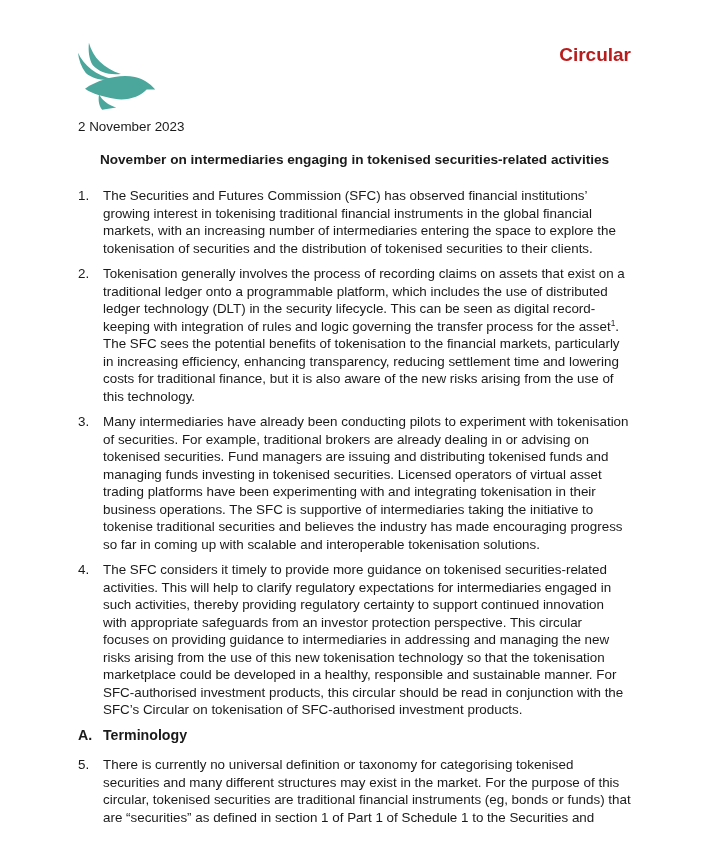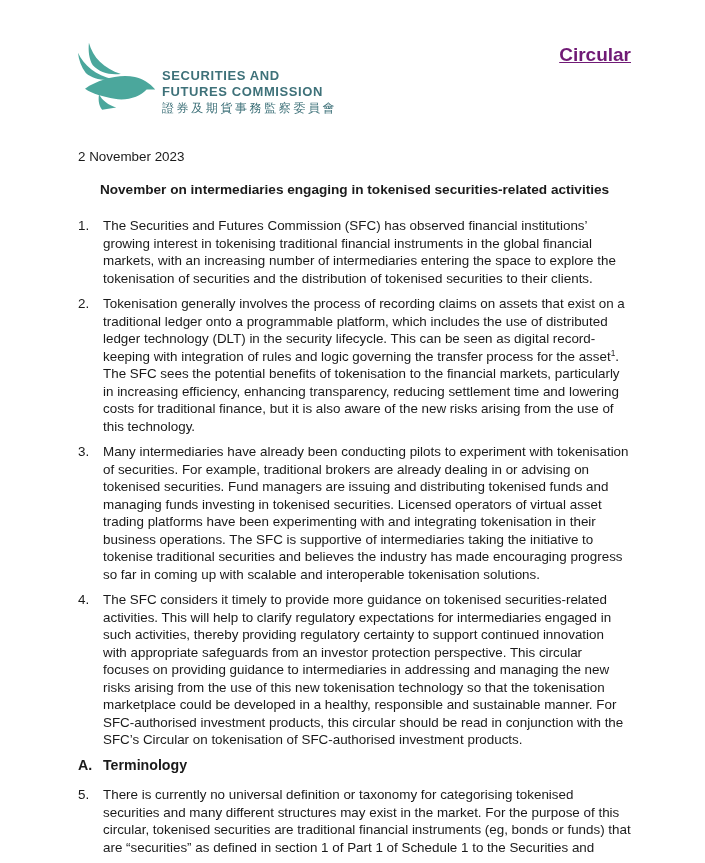--- a/index.html
+++ b/index.html
@@ -51,21 +51,20 @@
     letter-spacing: 2.6px;
     margin-top: 1px;
   }
   .doc-type {
     font-weight: bold;
     font-size: 19px;
     margin-top: 8px;
   }
   
   .date-line {
-    margin-top: 30px;
     font-size: 13.4px;
     line-height: 17.5px;
   }
   .doc-title {
     margin: 15px 0 0 0;
     text-align: center;
     font-size: 13.6px;
     font-weight: bold;
     line-height: 17.5px;
   }
@@ -106,27 +105,22 @@
   <div class="header">
     <div class="logo">
       <svg class="eagle" viewBox="0 0 100 88" aria-hidden="true">
         <g fill="#4BA79C">
           <path d="M14,0 C19,19 33,33 55,40 C41,42 27,38 19,29 C14,21 13,10 14,0 Z"></path>
           <path d="M0,13 C7,29 23,42 45,47 C33,49 19,47 10,39 C4,31 1,22 0,13 Z"></path>
           <path d="M9,59 C27,47 52,40 73,44 C83,46 92,52 99,60 L88,60 C80,69 63,75 47,72 C32,69 19,66 9,59 Z"></path>
           <path d="M27,66 C31,74 39,80 49,83 L31,86 C26,80 26,72 27,66 Z"></path>
         </g>
       </svg>
-      <div class="logo-text" style="color:#3E7179;">
-        <div class="logo-en">SECURITIES AND</div>
-        <div class="logo-en">FUTURES COMMISSION</div>
-        <div class="logo-cn">證券及期貨事務監察委員會</div>
-      </div>
     </div>
-    <div class="doc-type" style="color:#701a75;text-decoration:underline;">Circular</div>
+    <div class="doc-type" style="color:#b91c1c;">Circular</div>
   </div>
 
   <div class="date-line">2 November 2023</div>
 
   <div class="doc-title">November on intermediaries engaging in tokenised securities-related activities</div>
 
   <div class="doc-body">
       <div class="block numbered">
         <span class="num">1.</span>
         <span class="body">The Securities and Futures Commission (<strong>SFC</strong>) has observed financial institutions’ growing interest in tokenising traditional financial instruments in the global financial markets, with an increasing number of intermediaries entering the space to explore the tokenisation of securities and the distribution of tokenised securities to their clients.</span>

